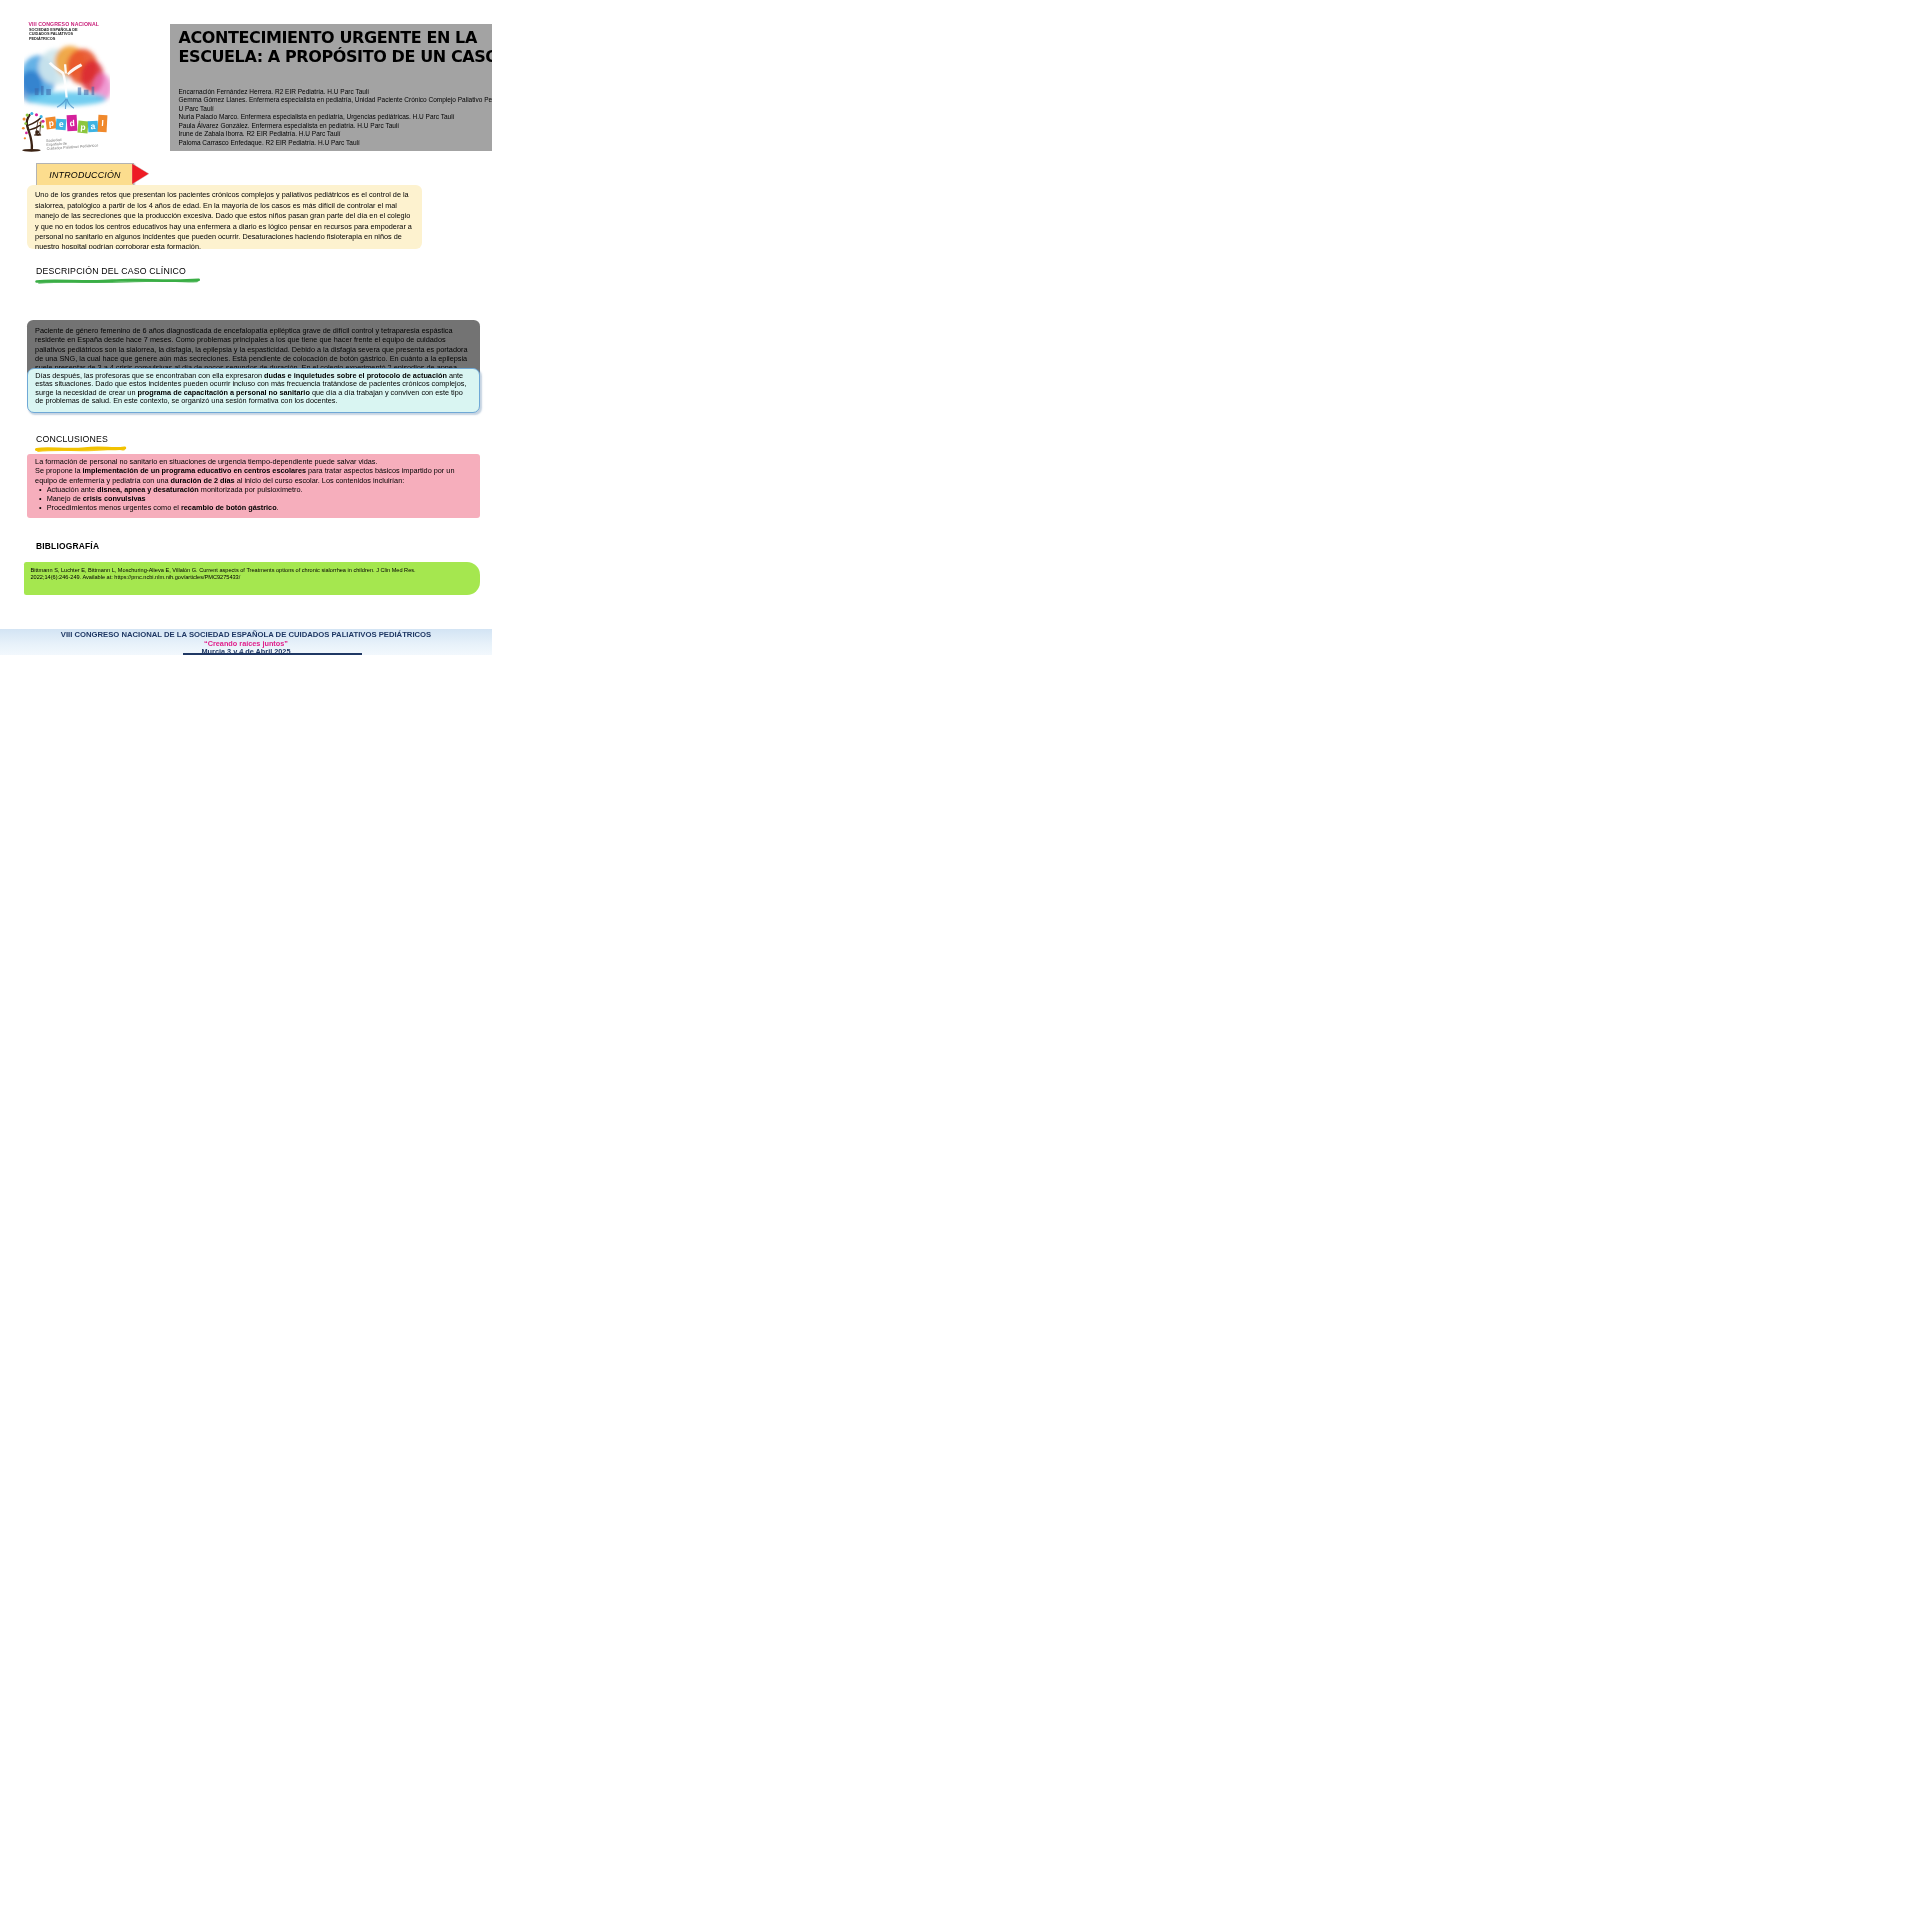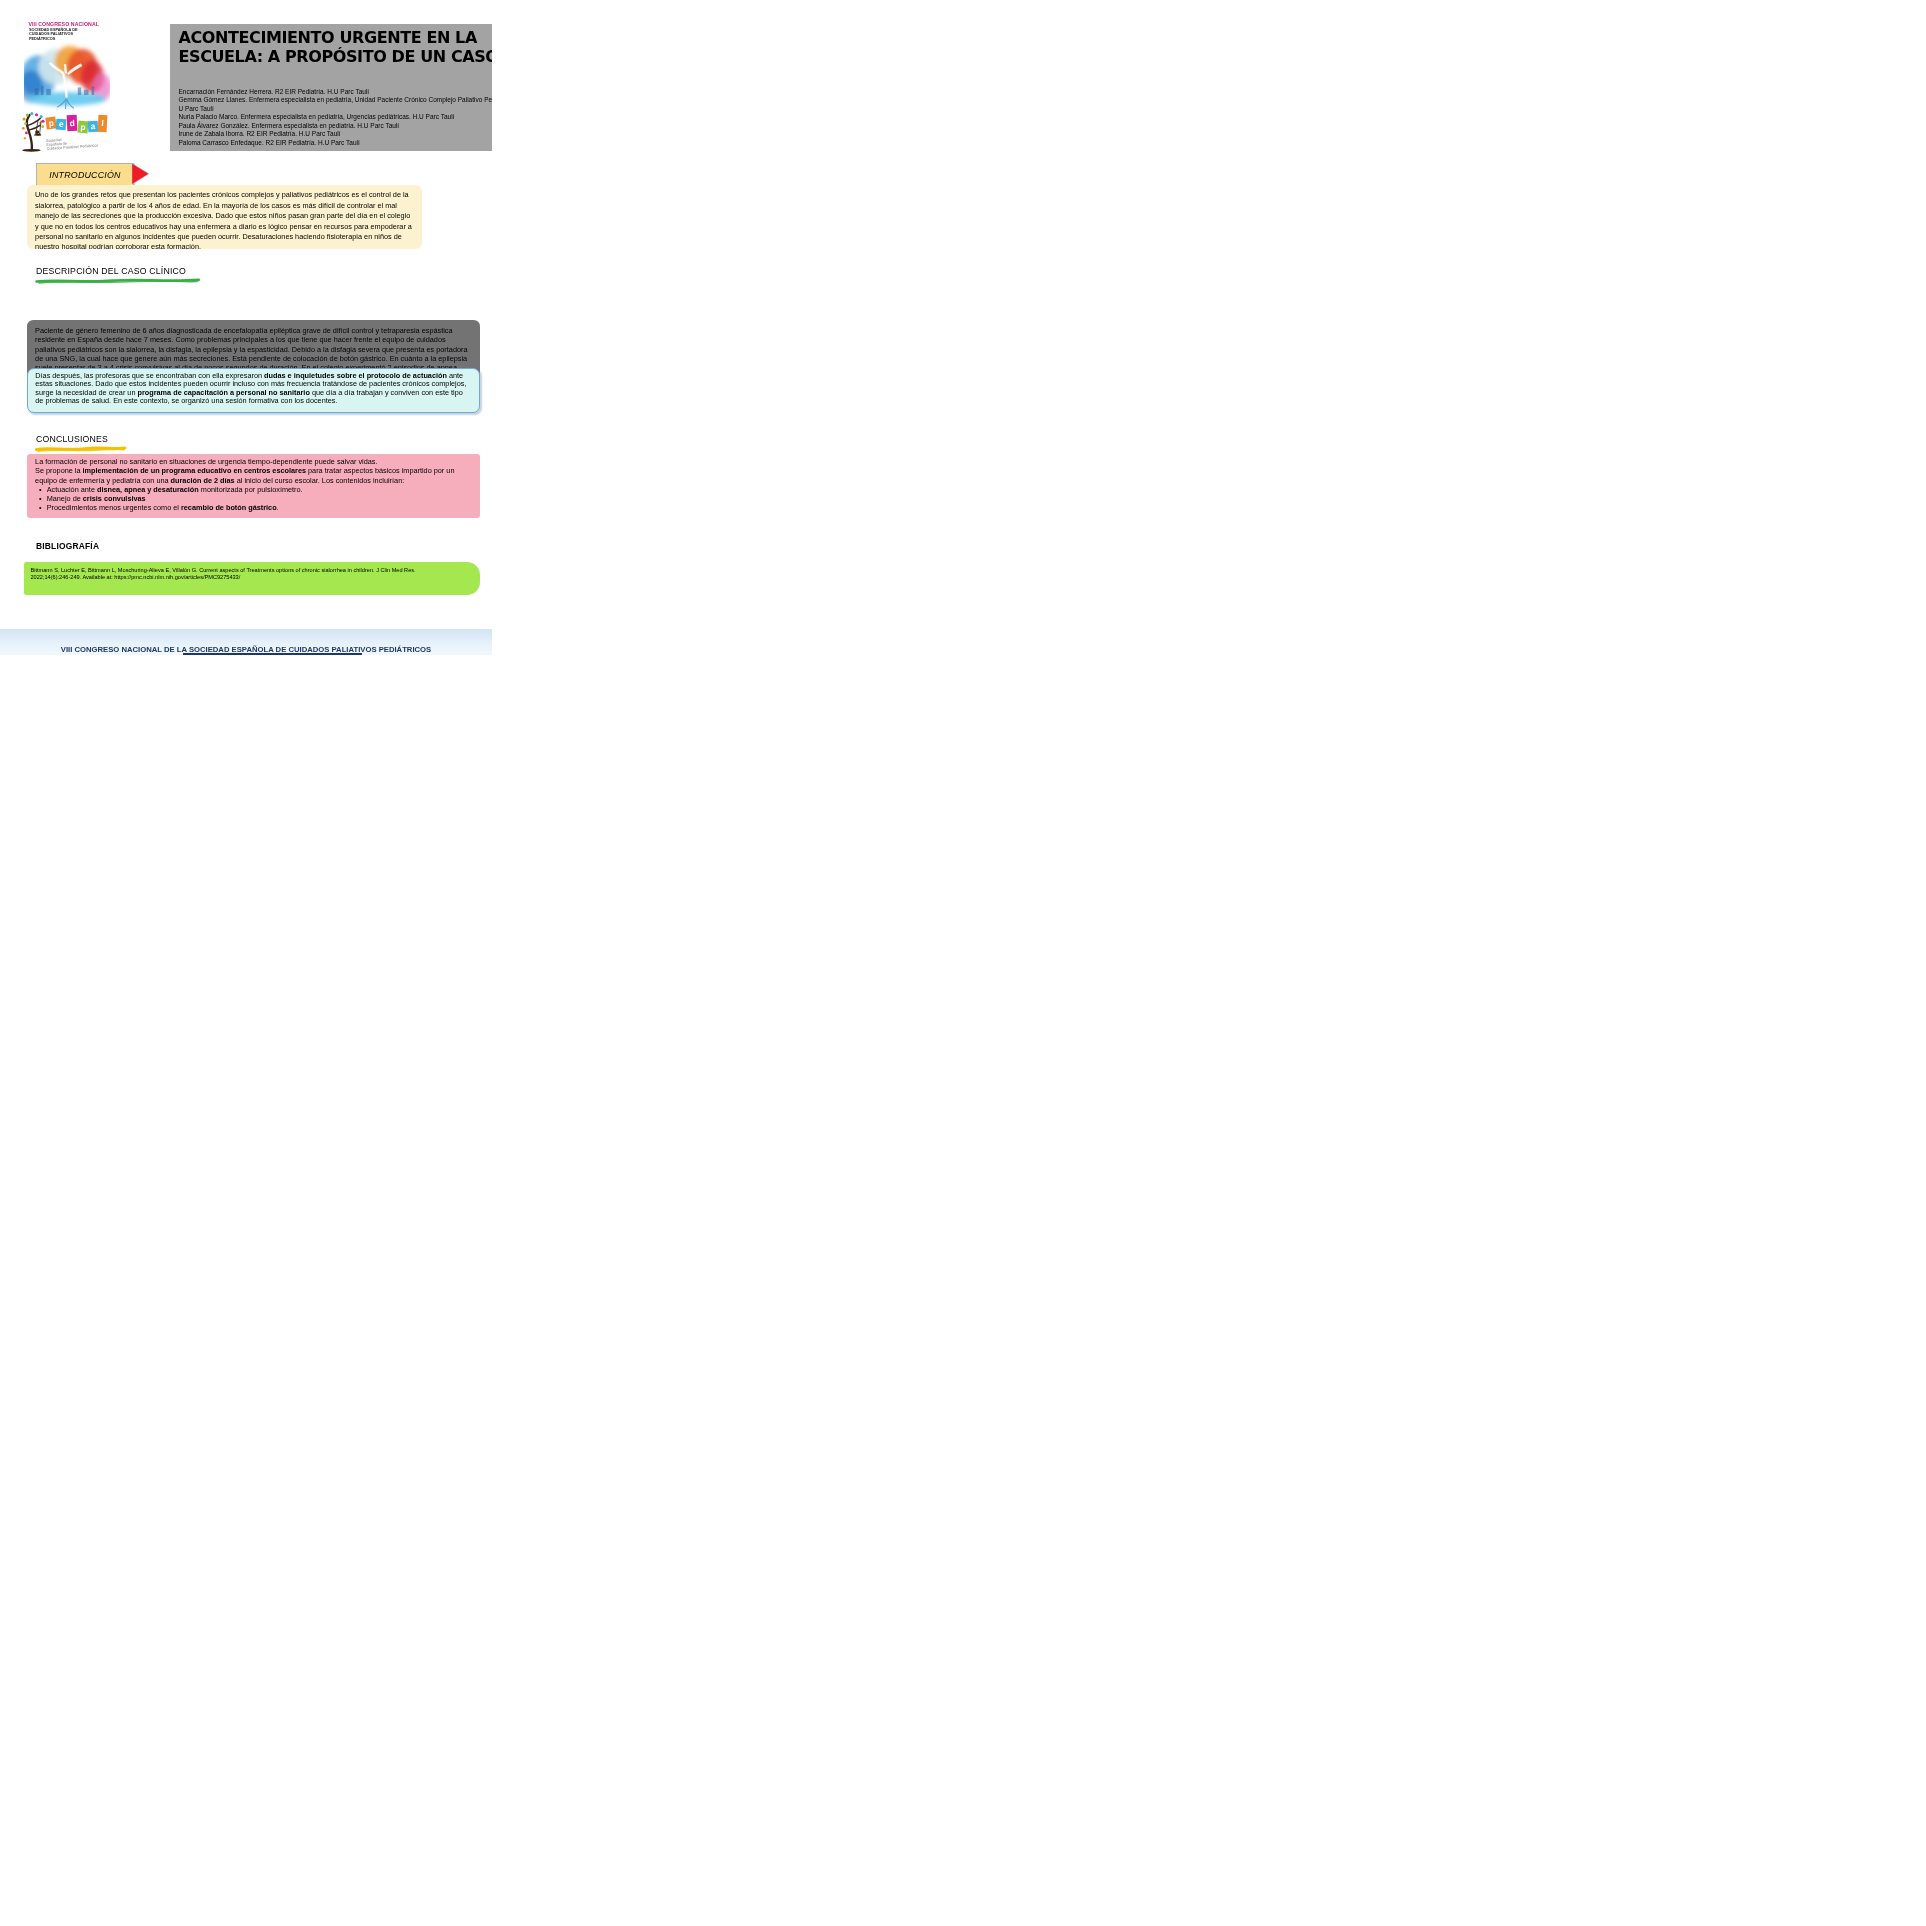--- a/index.html
+++ b/index.html
@@ -48,21 +48,21 @@
   .bullet-row{display:flex;font-size:7.3px;line-height:9.2px;}
   .bullet-dot{width:7.7px;flex:0 0 7.7px;margin-left:3.9px;}
   .biblio-box{left:23.5px;top:562px;width:456px;height:33px;background:#a5e74f;
               border-radius:2.3px 13px 13px 2.3px;}
   .biblio-box .bl{padding:0 7px;font-size:5.6px;line-height:7.3px;}
   .biblio-box .bl:first-of-type{padding-top:4.6px;}
   
   .footer-band{position:absolute;left:0;top:629px;width:492px;height:26px;
                background:linear-gradient(180deg,#d3e4f4 0%,#e8f2fa 60%,#f2f8fd 100%);
                display:flex;flex-direction:column;align-items:center;}
-  .f1{margin-top:17px;font-size:7.7px;line-height:8.5px;font-weight:700;color:#1f3864;}
+  .f1{margin-top:2px;font-size:7.7px;line-height:8.5px;font-weight:700;color:#1f3864;}
   .f2{font-size:7.3px;line-height:8px;font-weight:700;color:#e01f8a;}
   .f3{font-size:7.3px;line-height:8px;font-weight:700;color:#1f3864;}
   .footer-bar{position:absolute;left:183px;top:653px;width:179px;height:2.7px;background:#1f3864;}
   b{font-weight:700;}
 </style>
 </head>
 <body>
 
 <div id="poster">
 

